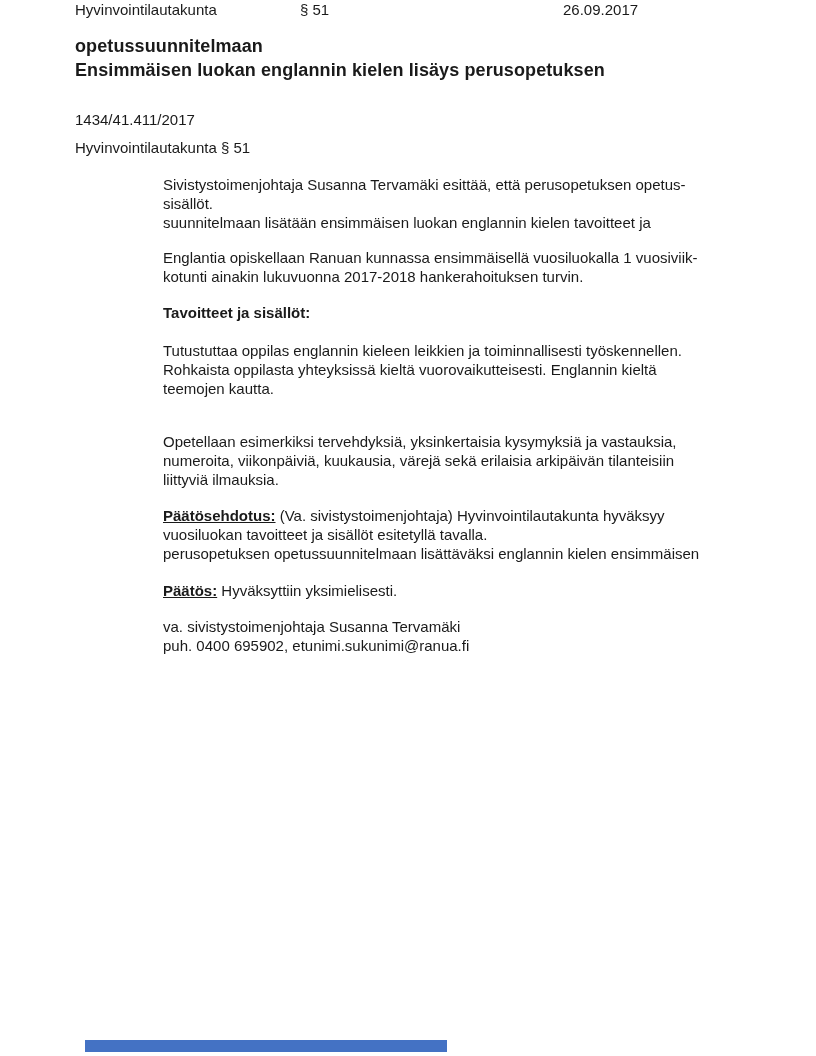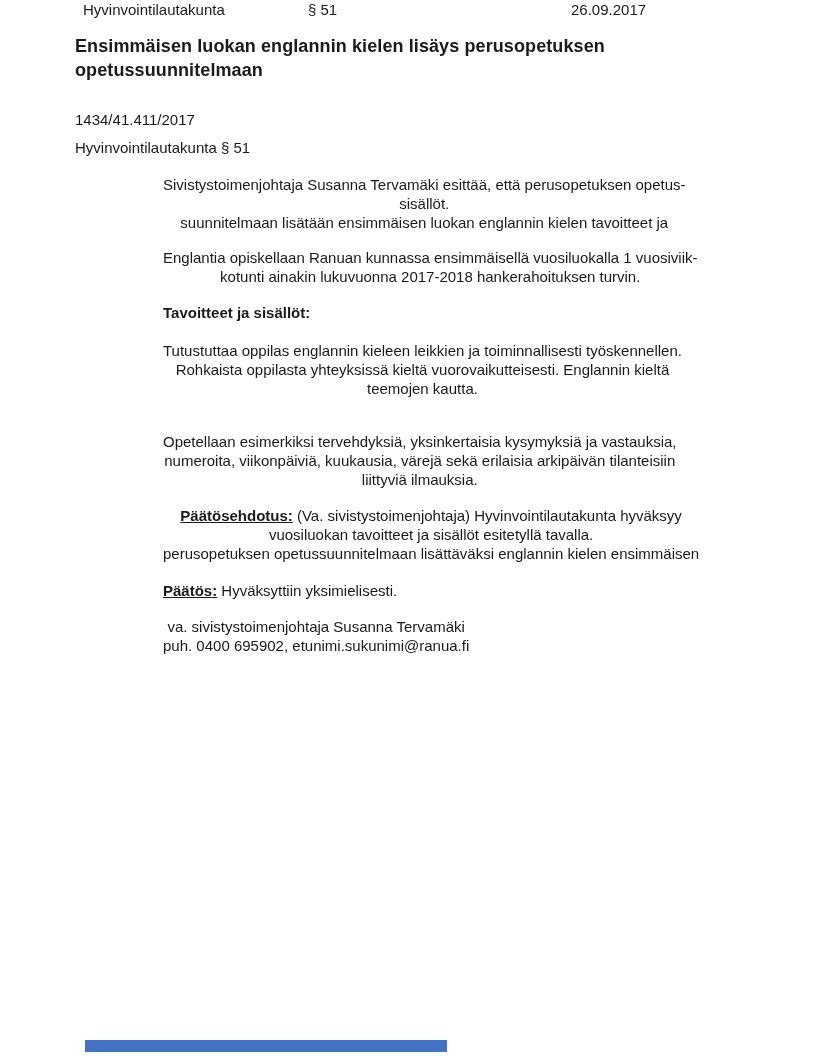--- a/index.html
+++ b/index.html
@@ -10,46 +10,46 @@
     color: #1a1a1a;
   }
   .page {
     position: relative;
     width: 816px; height: 1056px;
     background: #ffffff;
     overflow: hidden;
   }
   .abs { position: absolute; }
   .line { font-size: 15px; line-height: 19px; white-space: pre; }
-  .para { font-size: 15px; line-height: 19px; text-align: center; }
+  .para { font-size: 15px; line-height: 19px; }
   .title-block { font-size: 18px; font-weight: bold; line-height: 24px; letter-spacing: 0.1px; }
   .bold { font-weight: bold; }
   .bu { font-weight: bold; text-decoration: underline; }
   .header-text { font-size: 15px; line-height: 18px; }
   .accent-bar {
     position: absolute;
     left: 85px; top: 1040px;
     width: 362px; height: 12px;
     background: #4472c4;
   }
 </style>
 </head>
 <body>
 
 <div class="page">
 
-  <div class="abs" style="left:8px; top:2; width:644px; height:20px;">
+  <div class="abs" style="left:0; top:2; width:644px; height:20px;">
     <span class="abs header-text" style="left:75px; top:1px;">Hyvinvointilautakunta</span>
     <span class="abs header-text" style="left:300px; top:1px;">§ 51</span>
     <span class="abs header-text" style="left:519px; top:1px;margin-left:44px;">26.09.2017</span>
   </div>
 
   <div class="abs title-block" style="left:75px; top:34px; width:640px;">
+    <div>opetussuunnitelmaan</div>
     <div>Ensimmäisen luokan englannin kielen lisäys perusopetuksen</div>
-    <div>opetussuunnitelmaan</div>
   </div>
 
   <div class="abs line" style="left:75px; top:110px;">1434/41.411/2017</div>
 
   <div class="abs line" style="left:75px; top:138px;">Hyvinvointilautakunta § 51</div>
 
   <div class="abs para" style="left:163px; top:175px;">
     <div class="line">Sivistystoimenjohtaja Susanna Tervamäki esittää, että perusopetuksen opetus-</div>
     <div class="line">sisällöt.</div>
     <div class="line">suunnitelmaan lisätään ensimmäisen luokan englannin kielen tavoitteet ja</div>

